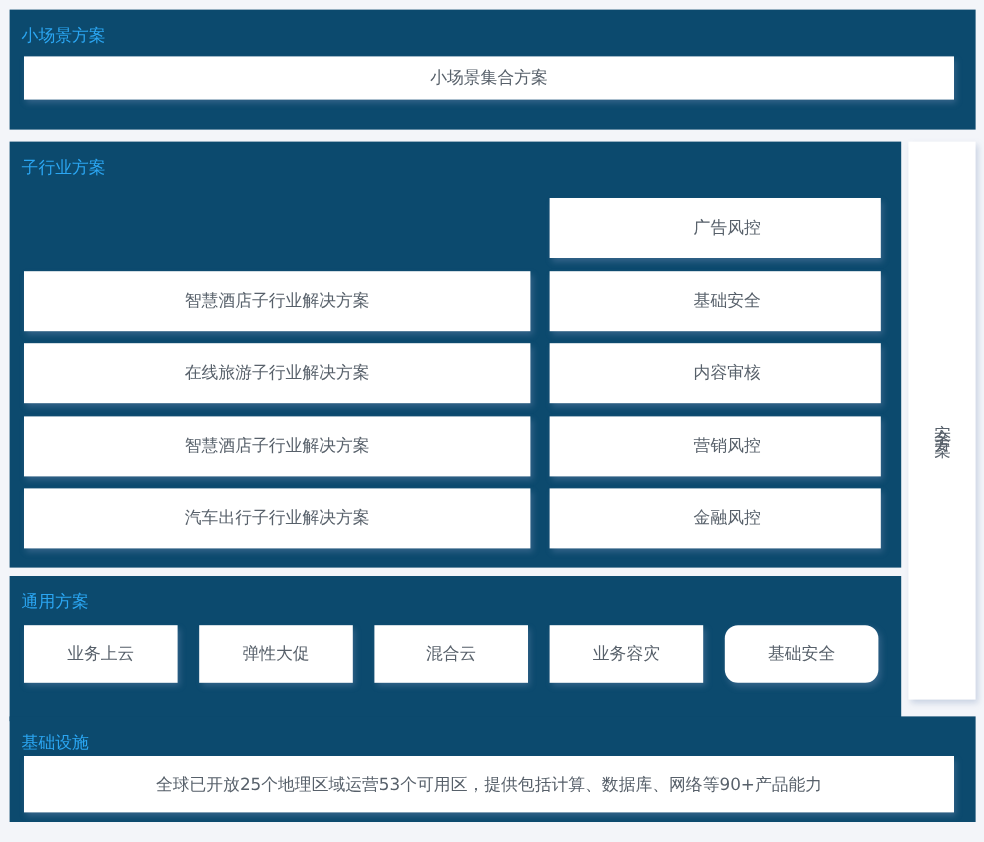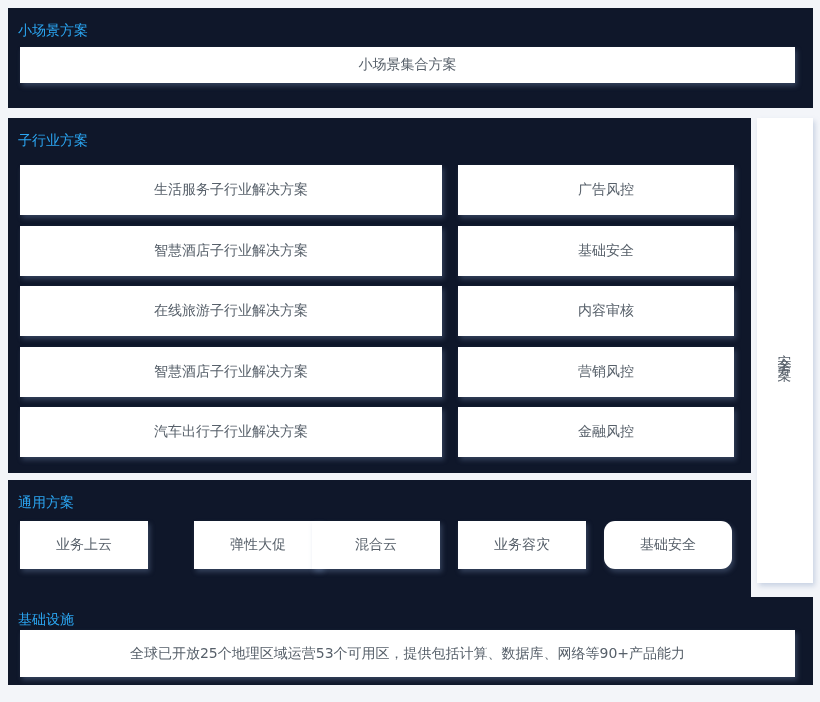--- a/index.html
+++ b/index.html
@@ -11,21 +11,21 @@
   .stage {
     position: relative;
     width: 820px;
     height: 702px;
     background: #f3f5f9;
     font-family: "DejaVu Sans", "Liberation Sans", sans-serif;
     overflow: hidden;
   }
   .panel {
     position: absolute;
-    background: #0f172a;
+    background: #0c4a6e;
   }
   .panel-title {
     position: absolute;
     left: 10px;
     top: 14px;
     font-size: 14px;
     line-height: 16px;
     color: #2ba6f2;
     white-space: nowrap;
   }
@@ -67,42 +67,41 @@
     writing-mode: vertical-rl;
     text-orientation: upright;
     font-size: 14px;
     color: #57606a;
     letter-spacing: 4px;
   }
   
   #panel-general { left: 8px; top: 480px; width: 743px; height: 121px; }
   #panel-general .card { top: 41px; width: 128px; height: 48px; }
   .gen-0 { left: 12px; }
-  .gen-1 { left: 158px; margin-left: 28px; }
+  .gen-1 { left: 158px; }
   .gen-2 { left: 304px; }
   .gen-3 { left: 450px; }
   .gen-4 { left: 596px; border-radius: 11px; }
   
   #panel-infra { left: 8px; top: 597px; width: 805px; height: 88px; }
   #panel-infra .card { left: 12px; top: 33px; width: 775px; height: 47px; }
 </style>
 </head>
 <body>
 
 <div class="stage">
 
   <div class="panel" id="panel-small">
     <div class="panel-title">小场景方案</div>
     <div class="card">小场景集合方案</div>
   </div>
 
   <div class="panel" id="panel-sub">
     <div class="panel-title">子行业方案</div>
 
-    <div class="card sub-left row-0">生活服务子行业解决方案</div>
     <div class="card sub-left row-1">智慧酒店子行业解决方案</div>
     <div class="card sub-left row-2">在线旅游子行业解决方案</div>
     <div class="card sub-left row-3">智慧酒店子行业解决方案</div>
     <div class="card sub-left row-4">汽车出行子行业解决方案</div>
 
     <div class="card sub-right row-0">广告风控</div>
     <div class="card sub-right row-1">基础安全</div>
     <div class="card sub-right row-3">营销风控</div>
     <div class="card sub-right row-2">内容审核</div>
     <div class="card sub-right row-4">金融风控</div>

